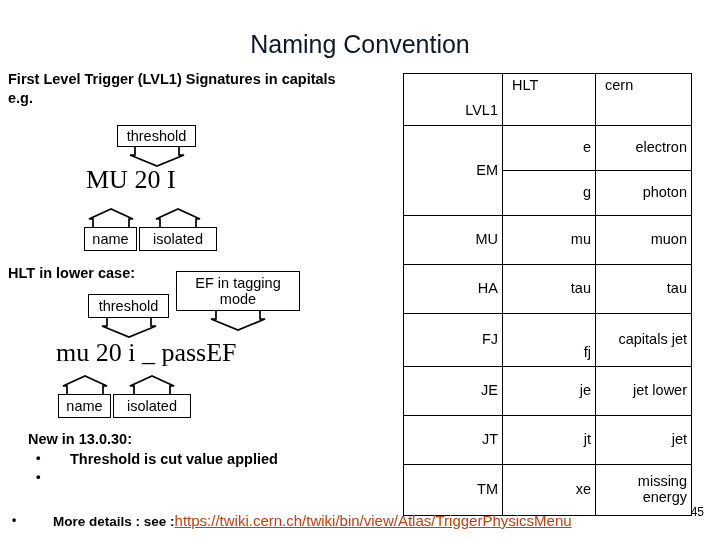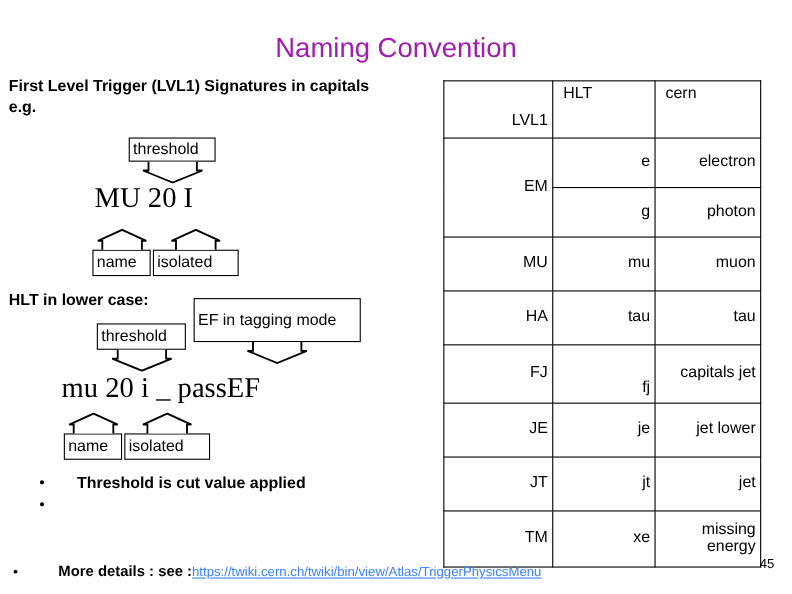--- a/index.html
+++ b/index.html
@@ -17,21 +17,21 @@
   }
 
   
   #slide-title {
     position: absolute;
     left: 0;
     top: 30px;
     width: 720px;
     text-align: center;
     font-size: 25px;
-    color: #a21caf;
+    color: #0f172a;
     letter-spacing: 0px;
     white-space: nowrap;
   }
 
   
   .body-text {
     position: absolute;
     font-size: 14.5px;
     font-weight: bold;
     color: #000000;
@@ -85,24 +85,24 @@
     left: 4px;
     top: 1px;
     font-size: 12px;
   }
   #footer-line .fl-text {
     position: absolute;
     left: 45px;
     top: 0;
   }
   #footer-link {
-    color: #3b82f6;
+    color: #c2410c;
     text-decoration: underline;
     font-weight: normal;
-    font-size: 12px;
+    font-size: 15px;
   }
   #page-number {
     position: absolute;
     right: 16px;
     top: 505px;
     font-size: 12px;
     color: #000000;
   }
 
   
@@ -111,21 +111,21 @@
     box-sizing: border-box;
     border: 1.6px solid #000000;
     background: #ffffff;
     font-size: 14.5px;
     font-weight: normal;
     color: #000000;
     text-align: center;
     line-height: 1.12;
     display: flex;
     align-items: center;
-    justify-content: flex-start;
+    justify-content: center;
     padding: 1px 3px;
   }
   
   .tail-down {
     position: absolute;
     left: 50%;
     transform: translateX(-50%);
     top: 100%;
     width: 56px;
     height: 21px;
@@ -228,21 +228,21 @@
 
 <div class="callout" style="left:88px; top:294px; width:81px; height:24px;">
   <span>threshold</span>
   <span class="tail-down">
     <svg viewBox="0 0 56 21" preserveAspectRatio="none">
       <path d="M6,1 L6,9 L1,9 L28,20 L55,9 L50,9 L50,1" fill="#ffffff" stroke="#000000" stroke-width="1.7" stroke-linejoin="miter"></path>
     </svg>
   </span>
 </div>
 
-<div class="callout" style="left:176px; top:271px; width:152px; height:40px;">
+<div class="callout" style="left:176px; top:271px; width:124px; height:40px;">
   <span>EF in tagging mode</span>
   <span class="tail-down">
     <svg viewBox="0 0 56 21" preserveAspectRatio="none">
       <path d="M6,1 L6,9 L1,9 L28,20 L55,9 L50,9 L50,1" fill="#ffffff" stroke="#000000" stroke-width="1.7" stroke-linejoin="miter"></path>
     </svg>
   </span>
 </div>
 
 <div id="sig-hlt" class="signature">mu 20 i _ passEF</div>
 
@@ -258,20 +258,21 @@
 <div class="callout" style="left:113px; top:394px; width:78px; height:24px;">
   <span>isolated</span>
   <span class="tail-up">
     <svg viewBox="0 0 46 20" preserveAspectRatio="none">
       <path d="M5,19 L5,11 L1,11 L23,1 L45,11 L41,11 L41,19" fill="#ffffff" stroke="#000000" stroke-width="1.7" stroke-linejoin="miter"></path>
     </svg>
   </span>
 </div>
 
 <div id="new-in-block" class="body-text">
+  <div class="nl-head">New in 13.0.30:</div>
   <div class="bullet-row">
     <span class="bullet-dot">•</span>
     <span>Threshold is cut value applied</span>
   </div>
   <div class="bullet-row">
     <span class="bullet-dot">•</span>
   </div>
 </div>
 
 <table id="mapping-table">

